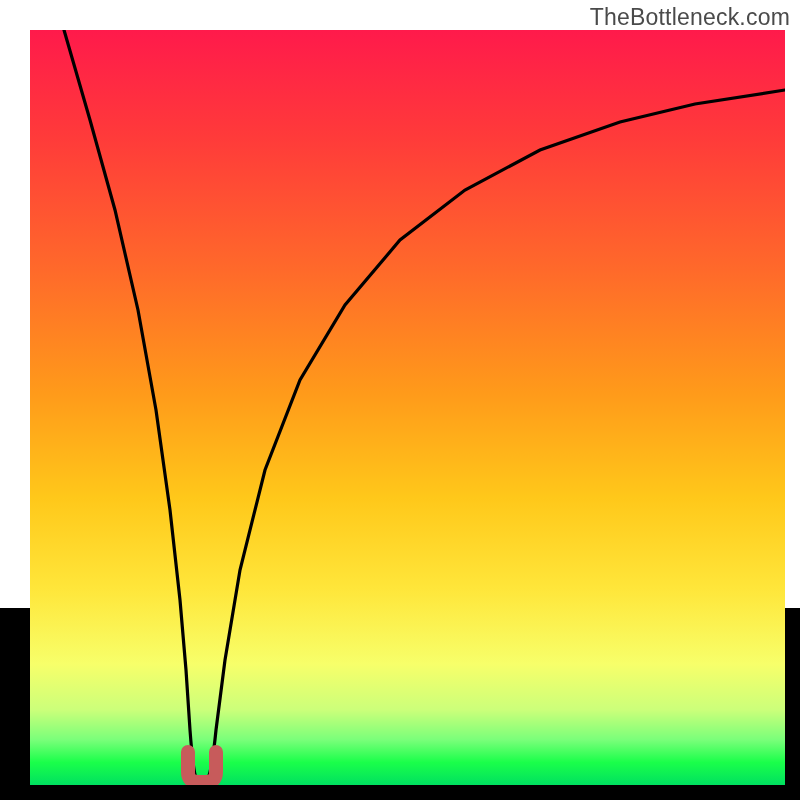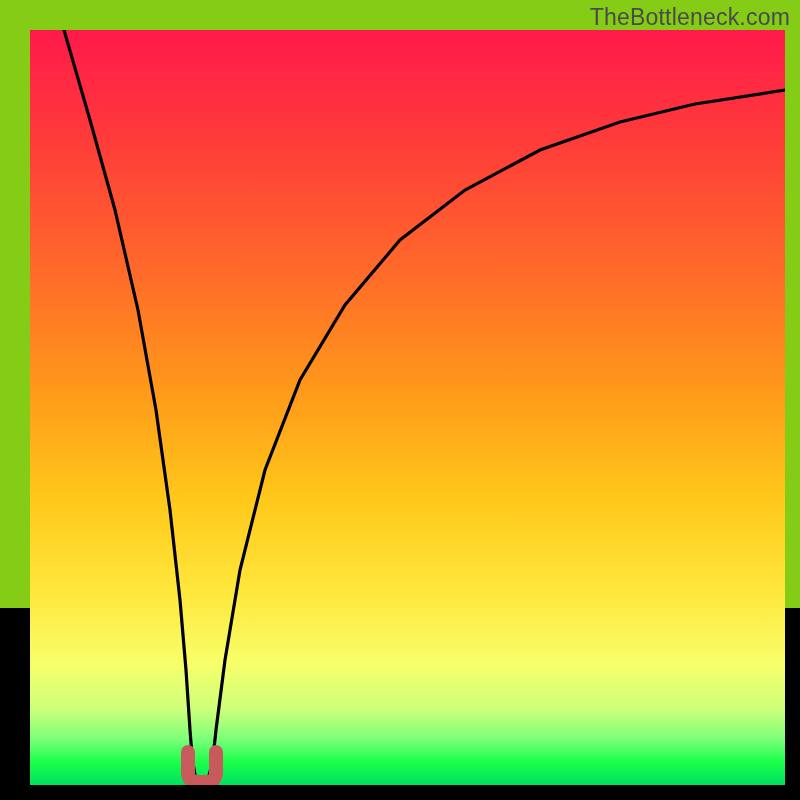--- a/index.html
+++ b/index.html
@@ -10,21 +10,21 @@
     overflow: hidden;
     background: #000;
     font-family: Arial, Helvetica, sans-serif;
   }
   .frame {
     position: absolute;
     left: 0;
     top: 0;
     width: 800px;
     height: 608px;
-    background: #84cc16;
+    background: #ffffff;
   }
   .plot {
     position: absolute;
     left: 30px;
     top: 30px;
     width: 755px;
     height: 755px;
     
     background: linear-gradient(to bottom,
       #ff1a4b 0%,

